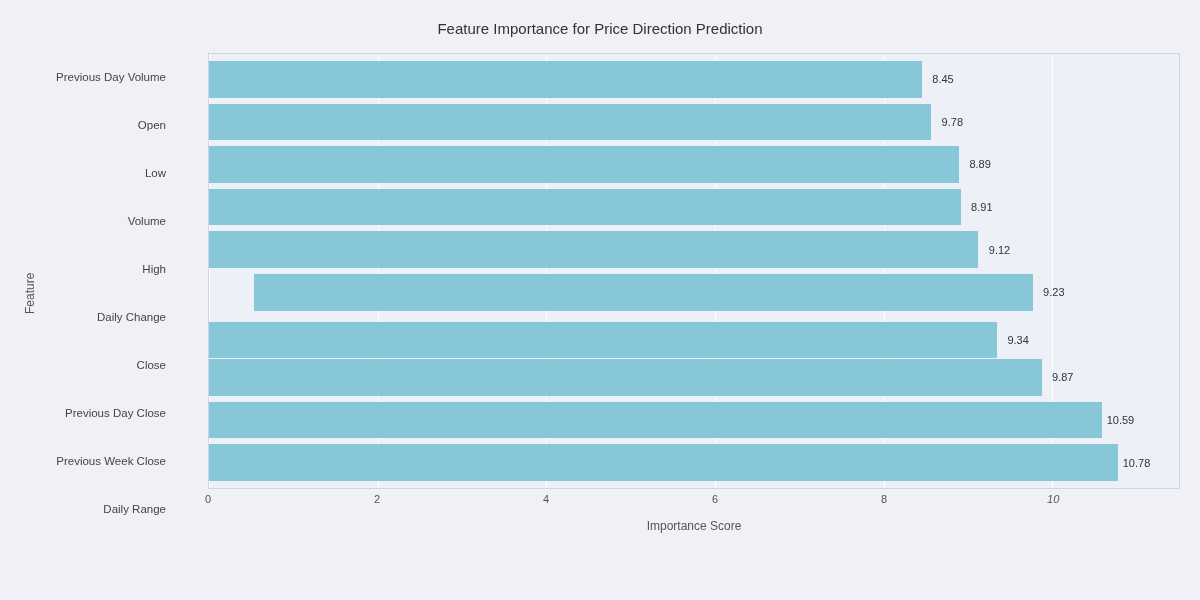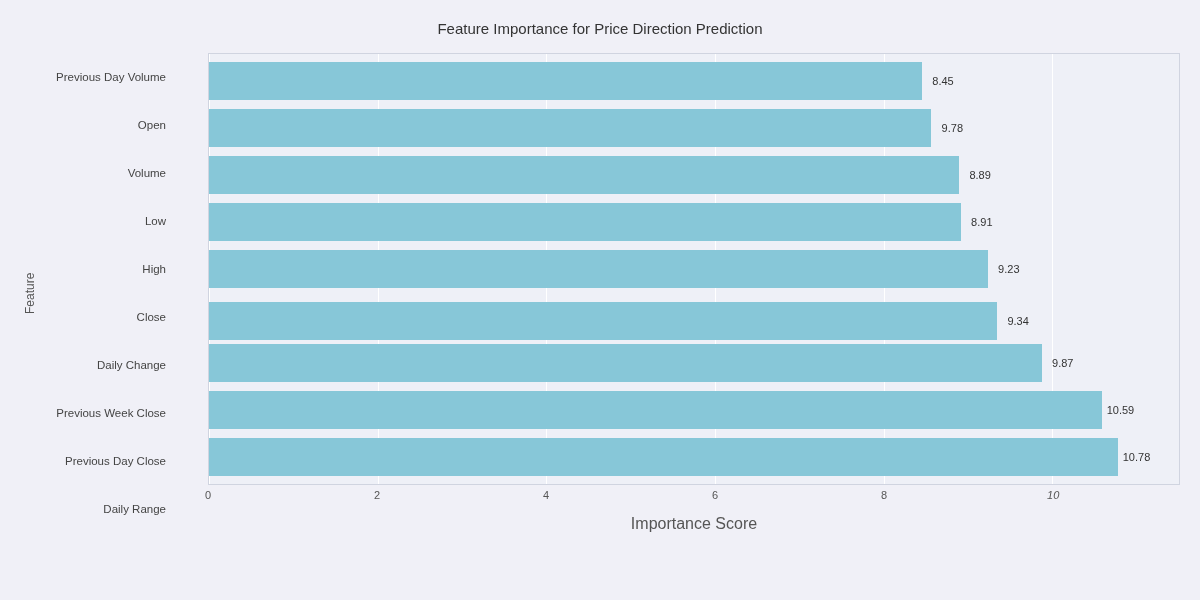--- a/index.html
+++ b/index.html
@@ -118,42 +118,42 @@
       margin-top: 4px;
       margin-left: 0;
     }
     .x-tick {
       font-size: 11px;
       color: #555;
       text-align: center;
     }
     .x-axis-label {
       text-align: center;
-      font-size: 16px;
+      font-size: 12px;
       color: #555;
       margin-top: 6px;
     }
   </style>
 </head>
 <body>
 
 <div class="chart-container">
   <div class="chart-title">Feature Importance for Price Direction Prediction</div>
   <div class="chart-area">
     <div class="y-axis-label">Feature</div>
     <div class="y-labels" id="y-labels">
         <div class="y-label">Previous Day Volume</div>
         <div class="y-label">Open</div>
+        <div class="y-label">Low</div>
         <div class="y-label">Volume</div>
-        <div class="y-label">Low</div>
         <div class="y-label">High</div>
+        <div class="y-label">Daily Change</div>
         <div class="y-label">Close</div>
-        <div class="y-label">Daily Change</div>
+        <div class="y-label">Previous Day Close</div>
         <div class="y-label">Previous Week Close</div>
-        <div class="y-label">Previous Day Close</div>
         <div class="y-label">Daily Range</div>
       </div>
     <div class="plot-area">
       <div class="bars-and-grid" id="bars-and-grid">
         <div class="grid-lines" id="grid-lines">
             <div class="grid-line" style="left: 0%;"></div>
             <div class="grid-line" style="left: 17.3913%;"></div>
             <div class="grid-line" style="left: 34.7826%;"></div>
             <div class="grid-line" style="left: 52.1739%;"></div>
             <div class="grid-line" style="left: 69.5652%;"></div>
@@ -174,21 +174,26 @@
               <div class="bar" style="width: 77.3043%;">
                 <span class="bar-value">8.89</span>
               </div>
             </div>
             <div class="bar-row">
               <div class="bar" style="width: 77.4783%;">
                 <span class="bar-value">8.91</span>
               </div>
             </div>
             <div class="bar-row">
-              <div class="bar" style="width: 80.2609%;">
+              <div class="bar" style="width: 79.3043%;">
+                <span class="bar-value">9.12</span>
+              </div>
+            </div>
+            <div class="bar-row">
+              <div class="bar" style="width: 80.2609%; margin-left: 45px;">
                 <span class="bar-value">9.23</span>
               </div>
             </div>
             <div class="bar-row">
               <div class="bar" style="width: 81.2174%; margin-top: 10px;">
                 <span class="bar-value">9.34</span>
               </div>
             </div>
             <div class="bar-row">
               <div class="bar" style="width: 85.8261%;">

